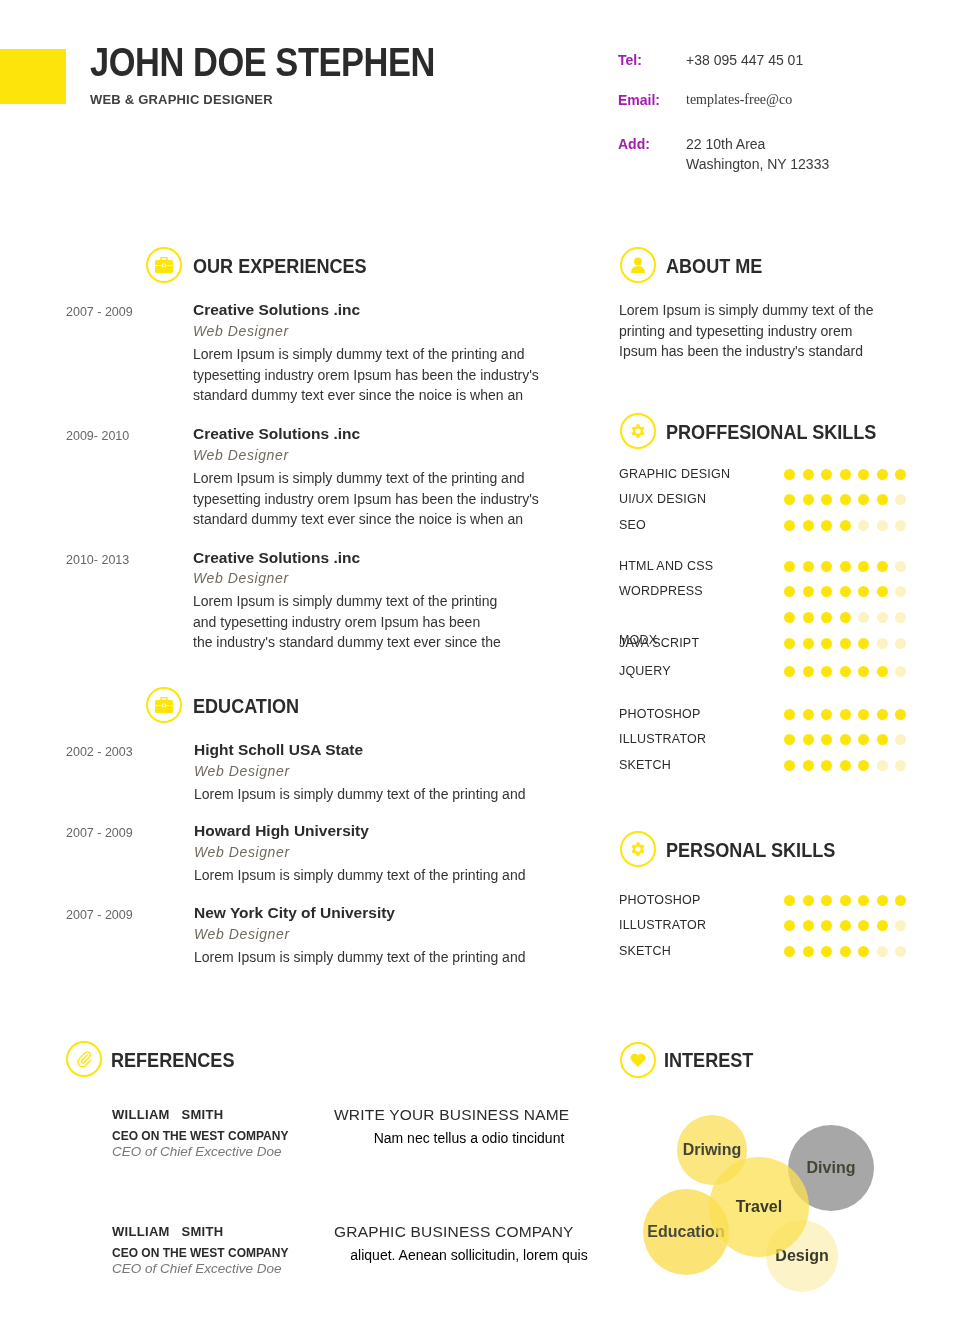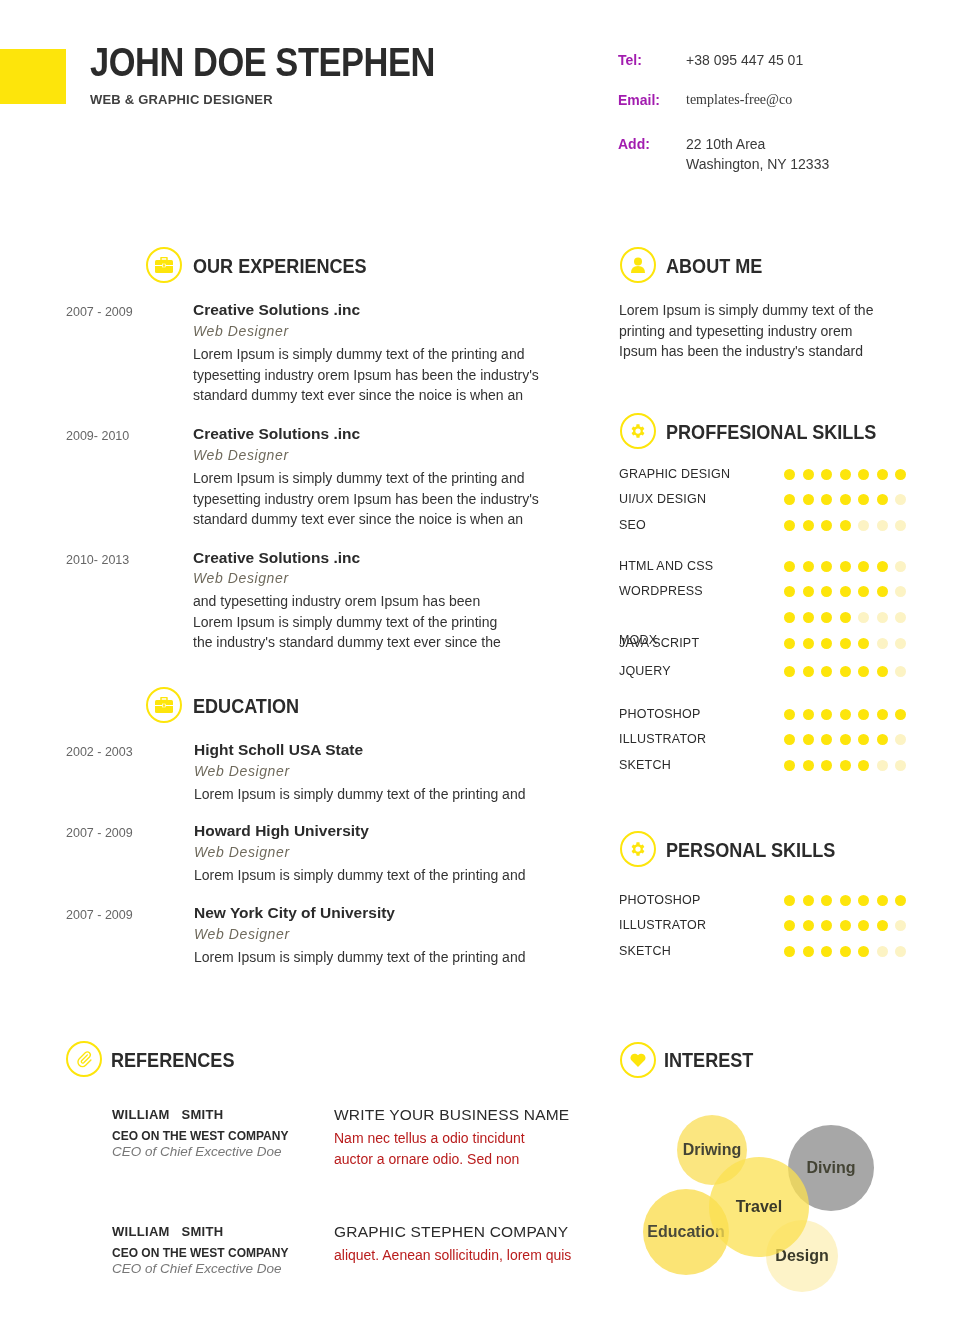--- a/index.html
+++ b/index.html
@@ -31,21 +31,21 @@
   .skill-label { font-size: 12.5px; color: #2b2b2b; white-space: nowrap; letter-spacing: 0.2px; }
   .dots { display: flex; gap: 7.5px; }
   .dot { width: 11px; height: 11px; border-radius: 50%; background: #fde50b; }
   .dot.off { background: #fcf3c4; }
 
   
   .ref-name { font-weight: bold; font-size: 13px; color: #2b2b2b; letter-spacing: 0.3px; white-space: pre; }
   .ref-company { font-weight: bold; font-size: 12px; color: #2b2b2b; white-space: nowrap; }
   .ref-pos { font-style: italic; font-size: 13.5px; color: #777; white-space: nowrap; }
   .biz-title { font-size: 15.5px; color: #2b2b2b; white-space: nowrap; letter-spacing: 0.2px; }
-  .biz-desc { font-size: 14px; color: #b91c1c; line-height: 20.5px; width: 270px; }
+  .biz-desc { font-size: 14px; color: #000000; line-height: 20.5px; width: 270px; text-align: center; }
 
   
   .bubble { border-radius: 50%; display: flex; align-items: center; justify-content: center; font-size: 16px; font-weight: bold; color: #3a3a2a; }
 </style>
 </head>
 <body>
 
 <div class="abs yellow-block"></div>
 <div class="abs name">JOHN DOE STEPHEN</div>
 <div class="abs role">WEB &amp; GRAPHIC DESIGNER</div>
@@ -86,22 +86,22 @@
     <div>Lorem Ipsum is simply dummy text of the printing and</div>
       <div>typesetting industry orem Ipsum has been the industry's</div>
       <div>standard dummy text ever since the noice is when an</div>
   </div>
 </div>
 <div>
   <div class="abs date" style="left:66px;top:553px;">2010- 2013</div>
   <div class="abs entry-title" style="left:193px;top:549px;">Creative Solutions .inc</div>
   <div class="abs entry-sub" style="left:193px;top:570px;">Web Designer</div>
   <div class="abs entry-desc" style="left:193px;top:591px;">
-    <div>and typesetting industry orem Ipsum has been</div>
-      <div>Lorem Ipsum is simply dummy text of the printing</div>
+    <div>Lorem Ipsum is simply dummy text of the printing</div>
+      <div>and typesetting industry orem Ipsum has been</div>
       <div>the industry's standard dummy text ever since the</div>
   </div>
 </div>
 
 <div class="abs sec-icon" style="left:146px;top:687px;">
   <svg width="18" height="16" viewBox="0 0 18 16">
       <rect x="6" y="0.5" width="6" height="3" rx="0.5" fill="none" stroke="#fde50b" stroke-width="1.5"></rect>
       <rect x="0" y="3" width="18" height="13" rx="1.5" fill="#fde50b"></rect>
       <rect x="0" y="8" width="18" height="1" fill="#fff"></rect>
       <rect x="7.5" y="7" width="3" height="3" fill="#fde50b" stroke="#fff" stroke-width="0.6"></rect>
@@ -336,28 +336,27 @@
 </div>
 <div class="abs sec-title" style="left:111px;top:1048px;">REFERENCES</div>
 
 <div>
   <div class="abs ref-name" style="left:112px;top:1107px;">WILLIAM   SMITH</div>
   <div class="abs ref-company" style="left:112px;top:1129px;">CEO ON THE WEST COMPANY</div>
   <div class="abs ref-pos" style="left:112px;top:1144px;">CEO of Chief Excective Doe</div>
   <div class="abs biz-title" style="left:334px;top:1106px;">WRITE YOUR BUSINESS NAME</div>
   <div class="abs biz-desc" style="left:334px;top:1128px;">
     <div>Nam nec tellus a odio tincidunt</div>
-      <div>auctor a ornare odio. Sed non</div>
   </div>
 </div>
 <div>
   <div class="abs ref-name" style="left:112px;top:1224px;">WILLIAM   SMITH</div>
   <div class="abs ref-company" style="left:112px;top:1246px;">CEO ON THE WEST COMPANY</div>
   <div class="abs ref-pos" style="left:112px;top:1261px;">CEO of Chief Excective Doe</div>
-  <div class="abs biz-title" style="left:334px;top:1223px;">GRAPHIC STEPHEN COMPANY</div>
+  <div class="abs biz-title" style="left:334px;top:1223px;">GRAPHIC BUSINESS COMPANY</div>
   <div class="abs biz-desc" style="left:334px;top:1245px;">
       <div>aliquet. Aenean sollicitudin, lorem quis</div>
   </div>
 </div>
 
 <div class="abs sec-icon" style="left:620px;top:1042px;">
   <svg width="16" height="14" viewBox="0 0 24 21">
       <path d="M12 21 2 11A6 6 0 0 1 12 3.5 6 6 0 0 1 22 11z" fill="#fde50b"></path>
     </svg>
 </div>

